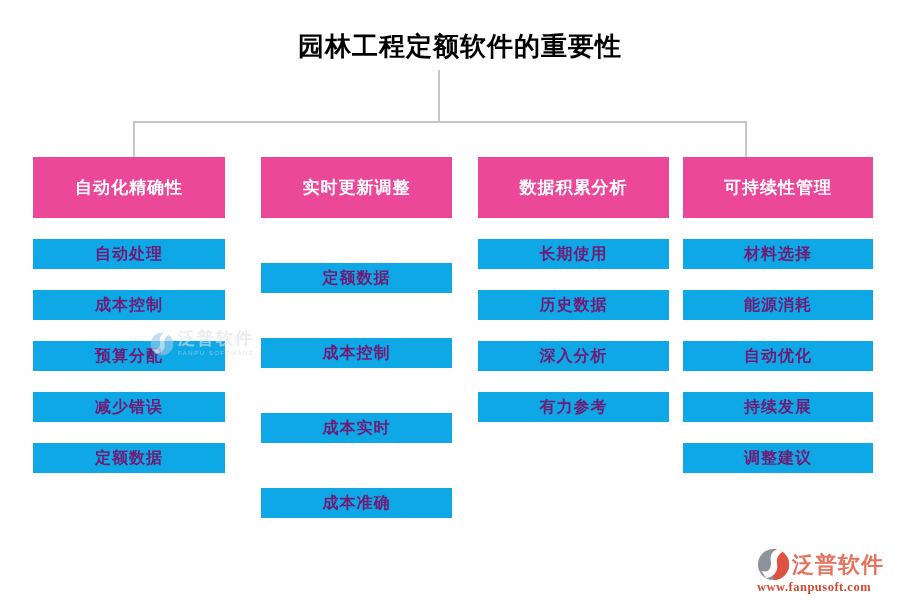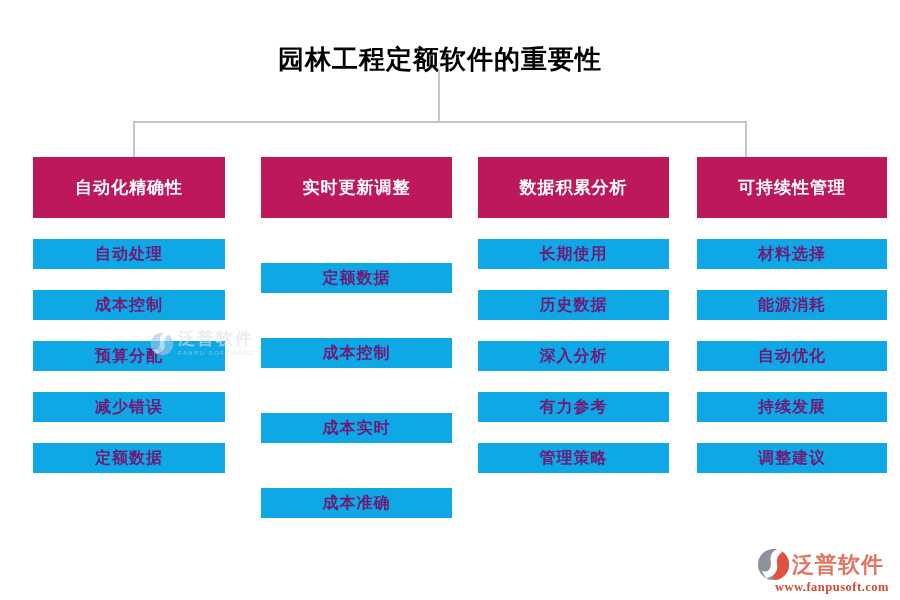--- a/index.html
+++ b/index.html
@@ -1,35 +1,35 @@
 <!DOCTYPE html>
 <html><head>
 <meta charset="utf-8">
 <style>
   html,body{margin:0;padding:0;background:#ffffff;}
   .canvas{
     position:relative;width:900px;height:600px;background:#ffffff;
     font-family:"Liberation Sans","DejaVu Sans",sans-serif;overflow:hidden;
   }
   .title{
-    position:absolute;left:0;top:42px;width:880px;text-align:center;
-    font-size:26px;font-weight:bold;color:#000;letter-spacing:1px;
+    position:absolute;left:0;top:29px;width:880px;text-align:center;
+    font-size:26px;font-weight:bold;color:#000;letter-spacing:1px;padding-left:20px;
   }
   .line{position:absolute;background:#c6c6c6;}
   .v-center{left:438px;top:70px;width:2px;height:53px;}
   .h-main{left:133px;top:121px;width:614px;height:2px;}
   .v-left{left:133px;top:121px;width:2px;height:37px;}
   .v-right{left:745px;top:121px;width:2px;height:37px;}
   .col{position:absolute;top:157px;display:flex;flex-direction:column;}
   .col1{left:33px;width:192px;}
   .col2{left:261px;width:191px;gap:24px;}
   .col3{left:478px;width:191px;}
-  .col4{left:697px;width:190px;}
+  .col4{left:683px;width:190px;}
   .hdr{
-    height:61px;background:#be185d;color:#fff;font-size:17px;font-weight:bold;
+    height:61px;background:#ec4899;color:#fff;font-size:17px;font-weight:bold;
     display:flex;align-items:center;justify-content:center;letter-spacing:1px;
   }
   .item{
     height:30px;background:#0fa8e6;color:#701a75;font-size:16px;font-weight:bold;
     display:flex;align-items:center;justify-content:center;letter-spacing:1px;
     margin-top:21px;
   }
   .item:first-of-type{margin-top:18px;}
   
   .watermark{
@@ -41,21 +41,21 @@
   .wm-brand{font-size:17px;font-weight:bold;letter-spacing:2px;line-height:20px;}
   .wm-sub{font-size:6px;letter-spacing:1.5px;color:#cfd6dc;margin-top:1px;}
   
   .logo{position:absolute;left:757px;top:548px;width:132px;}
   .logo-row{display:flex;align-items:center;}
   .logo-name{
     font-size:22px;color:#e4735f;letter-spacing:1px;margin-left:2px;
     font-family:"Liberation Serif","DejaVu Serif",serif;font-weight:bold;
   }
   .logo-url{
-    font-size:12.5px;color:#cf4a30;text-align:right;margin-top:-1px;
+    font-size:12.5px;color:#cf4a30;text-align:left;margin-top:-1px;
     font-family:"Liberation Serif","DejaVu Serif",serif;font-weight:bold;
     letter-spacing:0.5px;
   }
 </style>
 </head>
 <body>
 
 <div class="canvas">
 
   <div class="title">园林工程定额软件的重要性</div>
@@ -81,21 +81,20 @@
     <div class="item">成本实时</div>
     <div class="item">成本准确</div>
   </div>
 
   <div class="col col3">
     <div class="hdr">数据积累分析</div>
     <div class="item">长期使用</div>
     <div class="item">历史数据</div>
     <div class="item">深入分析</div>
     <div class="item">有力参考</div>
-    <div class="item">管理策略</div>
   </div>
 
   <div class="col col4">
     <div class="hdr">可持续性管理</div>
     <div class="item">材料选择</div>
     <div class="item">能源消耗</div>
     <div class="item">自动优化</div>
     <div class="item">持续发展</div>
     <div class="item">调整建议</div>
   </div>

